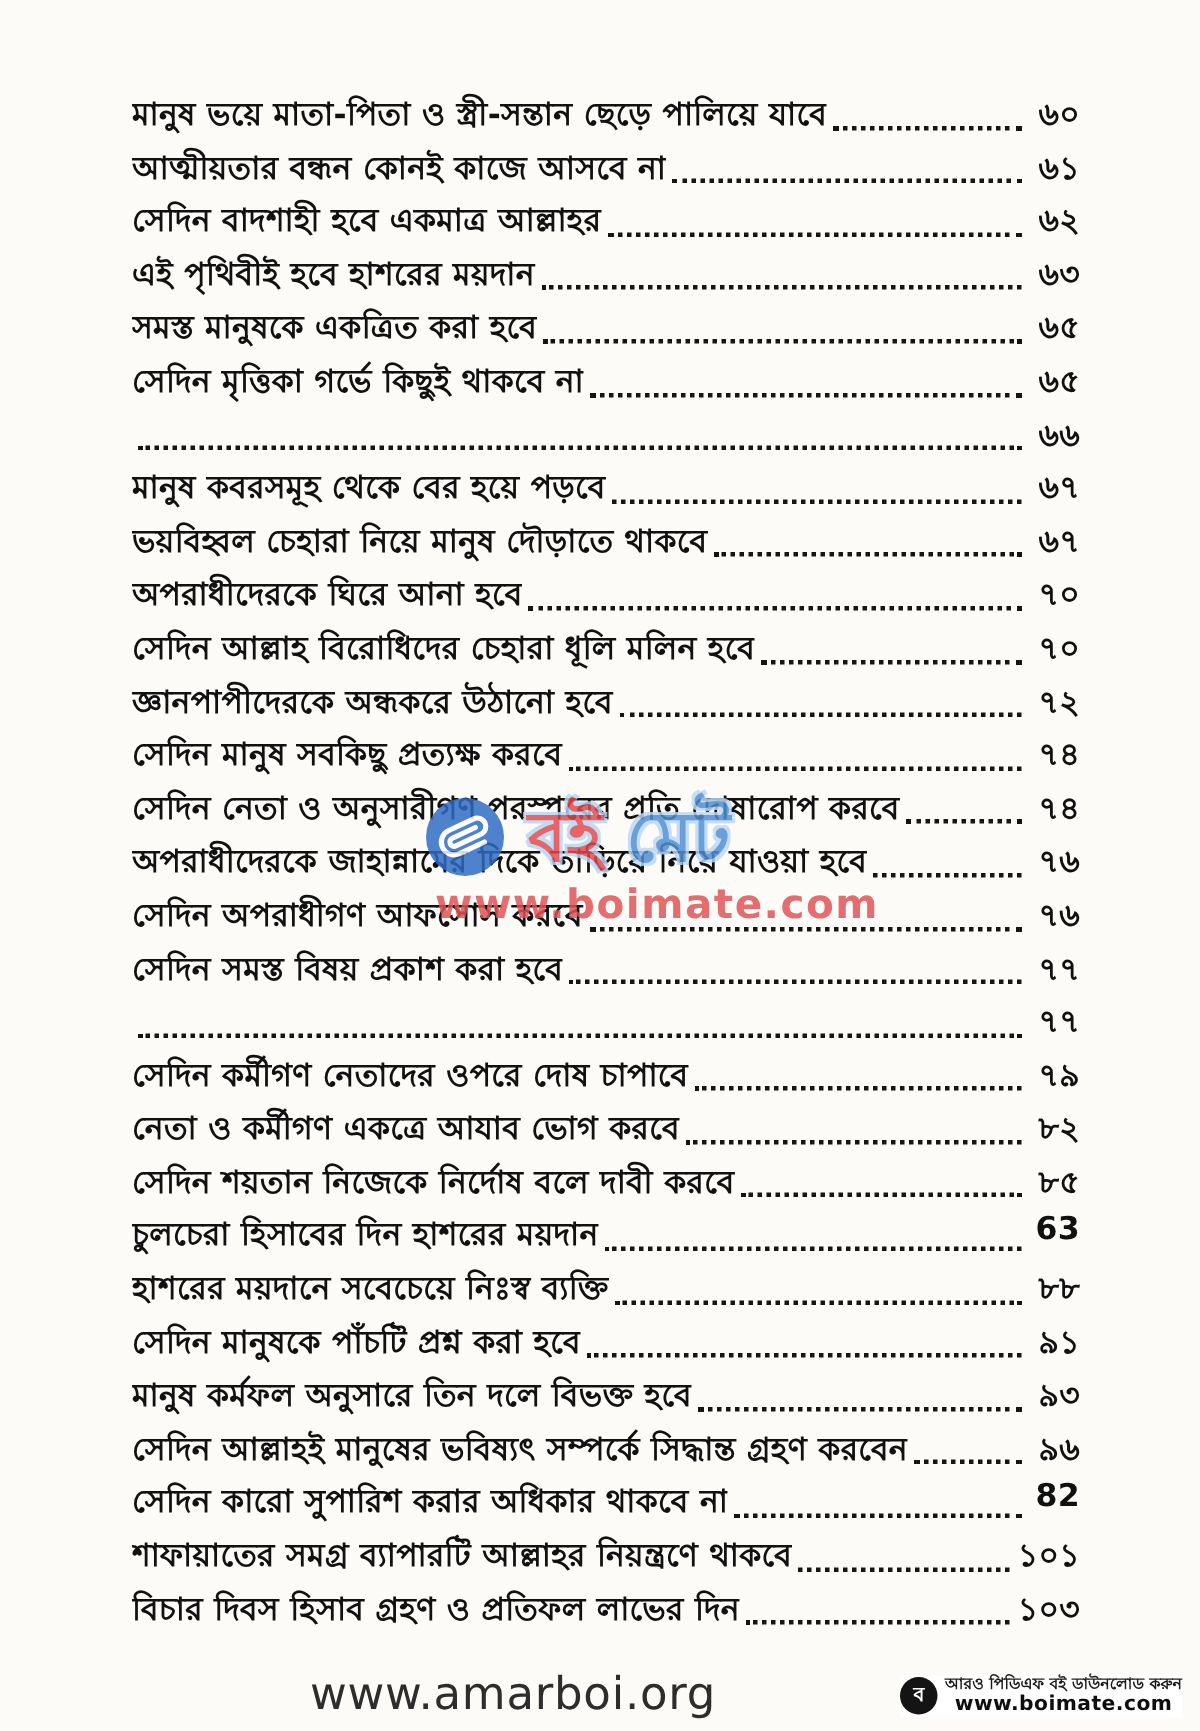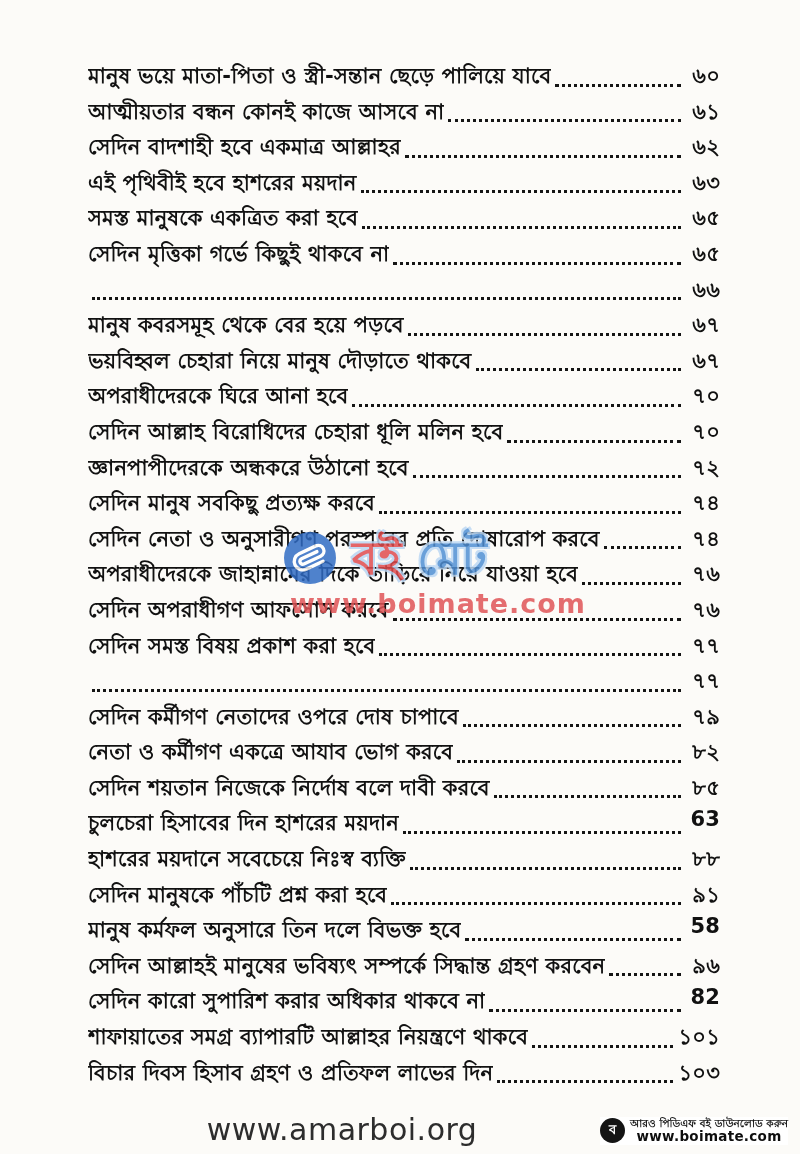--- a/index.html
+++ b/index.html
@@ -285,21 +285,21 @@
 
       <div class="toc-row">
         <span class="toc-title">সেদিন মানুষকে পাঁচটি প্রশ্ন করা হবে</span>
         <span class="leader"></span>
         <span class="toc-page">৯১</span>
       </div>
 
       <div class="toc-row">
         <span class="toc-title">মানুষ কর্মফল অনুসারে তিন দলে বিভক্ত হবে</span>
         <span class="leader"></span>
-        <span class="toc-page">58</span>
+        <span class="toc-page">৯৩</span>
       </div>
 
       <div class="toc-row">
         <span class="toc-title">সেদিন আল্লাহই মানুষের ভবিষ্যৎ সম্পর্কে সিদ্ধান্ত গ্রহণ করবেন</span>
         <span class="leader"></span>
         <span class="toc-page">৯৬</span>
       </div>
 
       <div class="toc-row">
         <span class="toc-title">সেদিন কারো সুপারিশ করার অধিকার থাকবে না</span>

